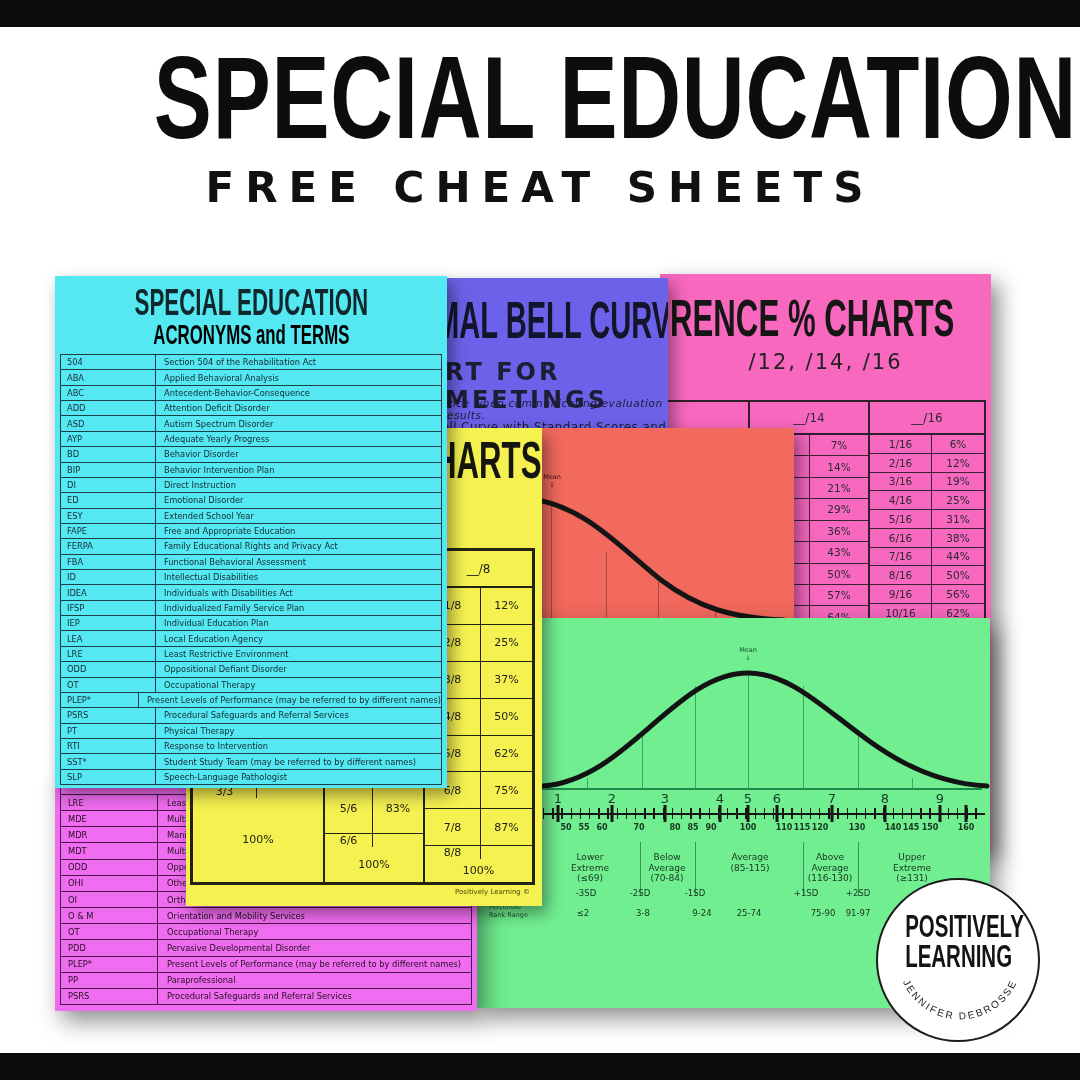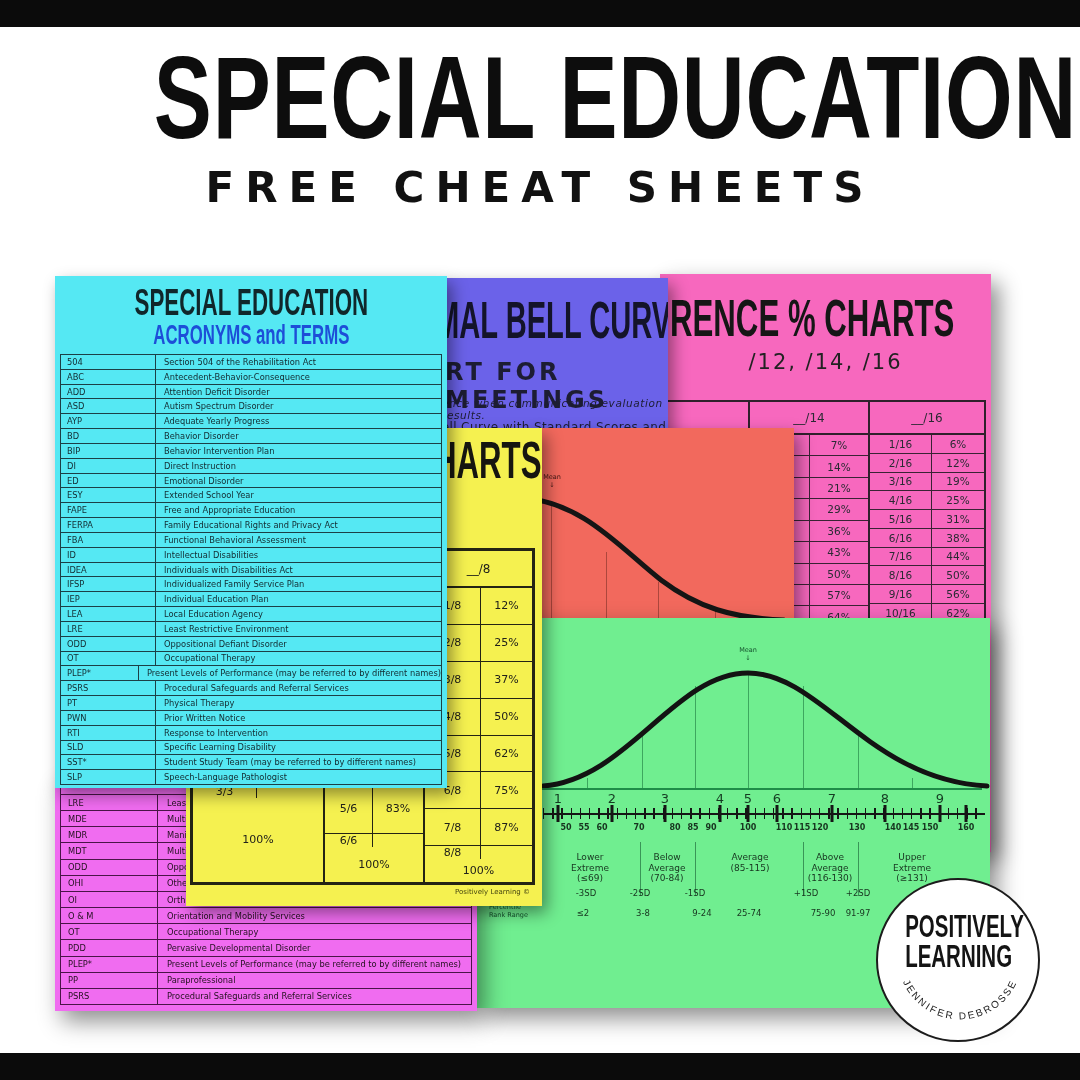--- a/index.html
+++ b/index.html
@@ -99,21 +99,21 @@
   .yl-row:last-child { border-bottom:none;flex-direction:column; }
   .yl-row .fc { display:flex; align-items:center; justify-content:center; border-right:1px solid #242414; }
   .yl-row .pc { flex:1; display:flex; align-items:center; justify-content:center; }
   .yl-g3 .fc { width:64px; } .yl-g6 .fc { width:48px; } .yl-g8 .fc { width:56px; }
   .yl-credit { position:absolute; right:12px; top:460px; font-size:7px; color:#454510; }
 
   
   .cyan { left:55px; top:276px; width:392px; height:512px; background:#55e8f3; z-index:7; }
   .cy-t1 { position:absolute; top:6px; left:0; width:100%; text-align:center; font-family:"Liberation Sans",sans-serif; font-weight:800; font-size:36px; color:#10272b; }
   .cy-t1 .cond-c { transform:scaleX(.62); }
-  .cy-t2 { position:absolute; top:43px; left:0; width:100%; text-align:center; font-family:"Liberation Sans",sans-serif; font-weight:800; font-size:28px; color:#1d4ed8; }
+  .cy-t2 { position:absolute; top:43px; left:0; width:100%; text-align:center; font-family:"Liberation Sans",sans-serif; font-weight:800; font-size:28px; color:#000000; }
   .cy-t2 .cond-c { transform:scaleX(.6); }
   .cy-table { position:absolute; left:5px; top:78px; right:5px; bottom:3px; border:1.5px solid #1c3f46; display:flex; flex-direction:column; }
   .cy-row { flex:1; display:flex; align-items:center; border-bottom:1px solid #1c3f46; font-size:8.3px; color:#132a30; }
   .cy-row:last-child { border-bottom:none; }
   .cy-a { width:95px; align-self:stretch; display:flex; align-items:center; padding-left:6px; border-right:1px solid #1c3f46; }
   .cy-d { padding-left:8px; white-space:nowrap; }
 
   
   .logo { position:absolute; left:876px; top:878px; width:164px; height:164px; border-radius:50%;
           background:#ffffff; border:2.5px solid #1c1c1c; z-index:8; }
@@ -615,20 +615,24 @@
 
 <div class="sheet cyan">
   <div class="cy-t1"><span class="cond-c">SPECIAL EDUCATION</span></div>
   <div class="cy-t2"><span class="cond-c">ACRONYMS and TERMS</span></div>
   <div class="cy-table">
     <div class="cy-row">
       <span class="cy-a">504</span>
       <span class="cy-d">Section 504 of the Rehabilitation Act</span>
     </div>
 
+    <div class="cy-row">
+      <span class="cy-a">ABA</span>
+      <span class="cy-d">Applied Behavioral Analysis</span>
+    </div>
 
     <div class="cy-row">
       <span class="cy-a">ABC</span>
       <span class="cy-d">Antecedent-Behavior-Consequence</span>
     </div>
 
     <div class="cy-row">
       <span class="cy-a">ADD</span>
       <span class="cy-d">Attention Deficit Disorder</span>
     </div>
@@ -731,34 +735,26 @@
     <div class="cy-row">
       <span class="cy-a">PSRS</span>
       <span class="cy-d">Procedural Safeguards and Referral Services</span>
     </div>
 
     <div class="cy-row">
       <span class="cy-a">PT</span>
       <span class="cy-d">Physical Therapy</span>
     </div>
 
-    <div class="cy-row">
-      <span class="cy-a">PWN</span>
-      <span class="cy-d">Prior Written Notice</span>
-    </div>
 
     <div class="cy-row">
       <span class="cy-a">RTI</span>
       <span class="cy-d">Response to Intervention</span>
     </div>
 
-    <div class="cy-row">
-      <span class="cy-a">SLD</span>
-      <span class="cy-d">Specific Learning Disability</span>
-    </div>
 
     <div class="cy-row">
       <span class="cy-a">SST*</span>
       <span class="cy-d">Student Study Team (may be referred to by different names)</span>
     </div>
 
     <div class="cy-row">
       <span class="cy-a">SLP</span>
       <span class="cy-d">Speech-Language Pathologist</span>
     </div>

